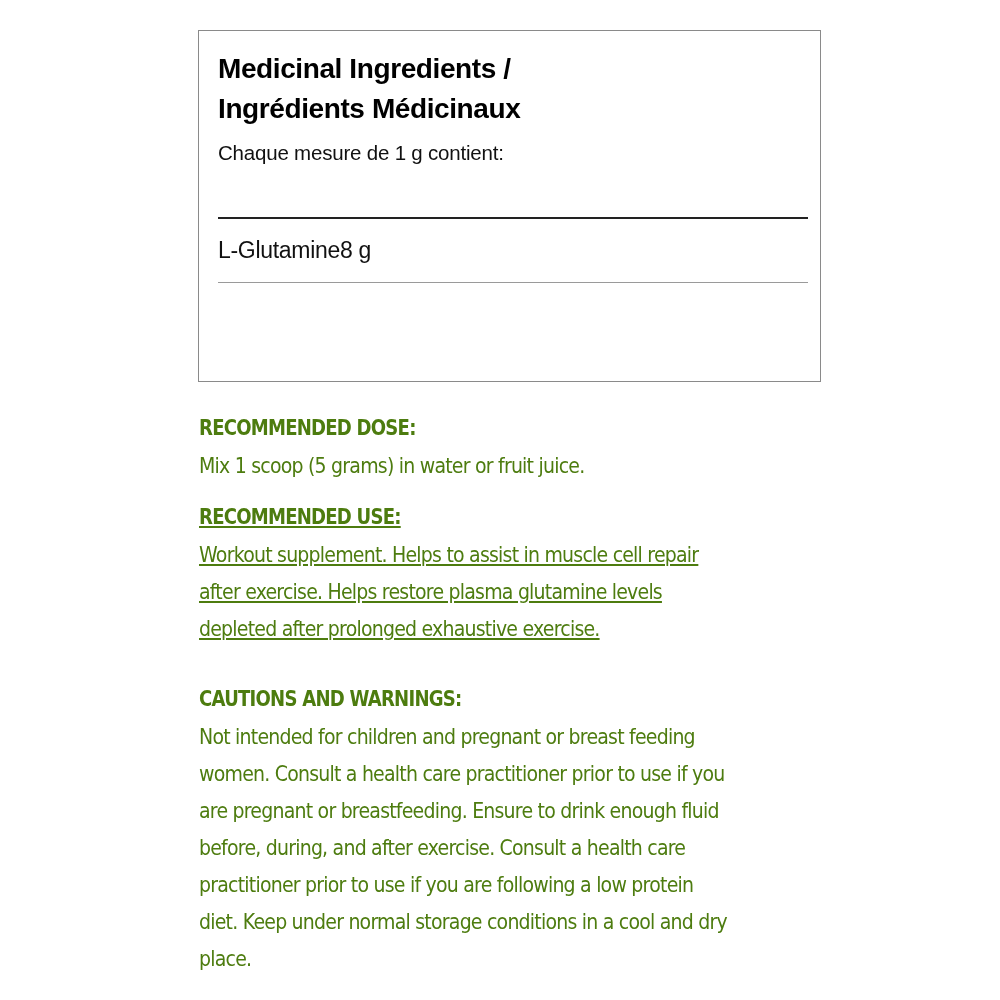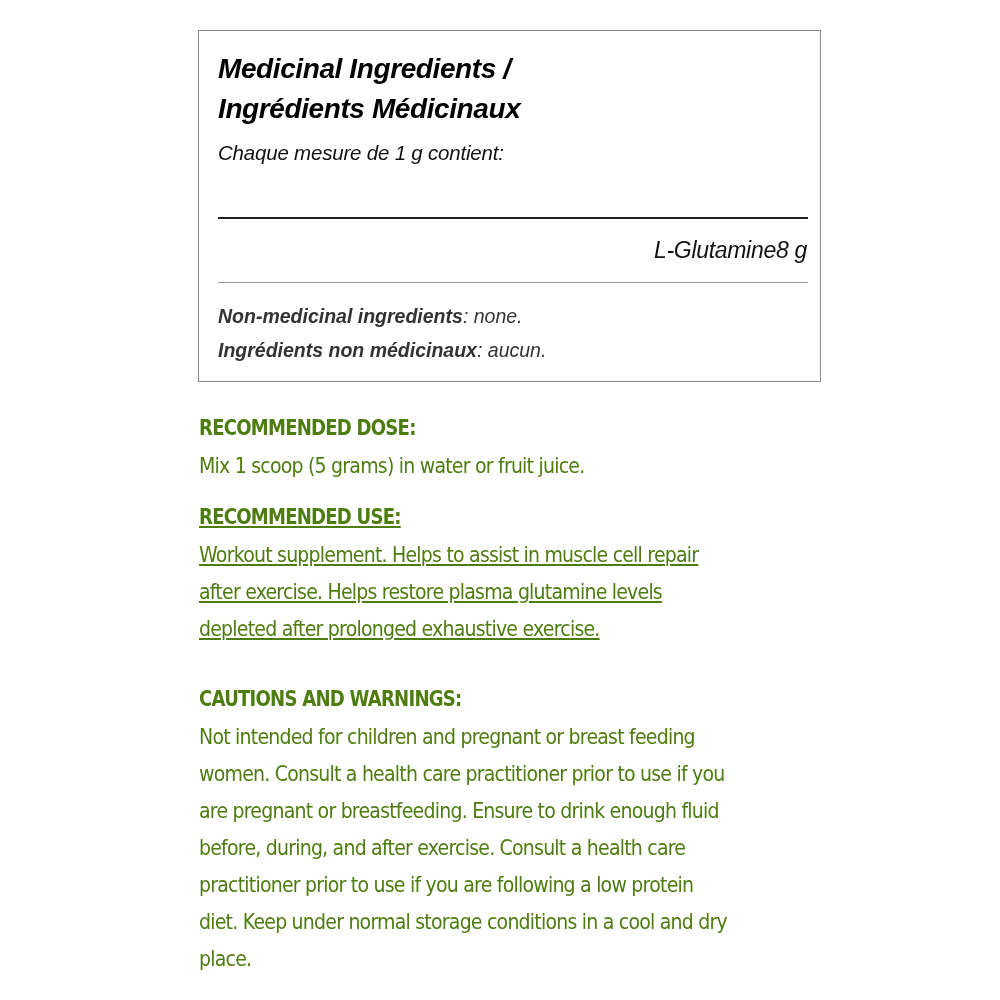--- a/index.html
+++ b/index.html
@@ -16,21 +16,20 @@
     }
     .ingredients-box {
       position: absolute;
       left: 198px;
       top: 30px;
       width: 623px;
       height: 352px;
       border: 1.5px solid #8a8a8a;
       box-sizing: border-box;
       font-family: "Liberation Sans", sans-serif;
-      font-style: italic;
     }
     .box-title {
       position: absolute;
       left: 19px;
       top: 18px;
       font-size: 28px;
       font-weight: bold;
       line-height: 40px;
       color: #000;
       letter-spacing: -0.4px;
@@ -51,21 +50,21 @@
       top: 186px;
       height: 2px;
       background: #222;
     }
     .ingredient-row {
       position: absolute;
       left: 19px;
       right: 13px;
       top: 203px;
       display: flex;
-      justify-content: flex-end;
+      justify-content: flex-start;
       font-size: 23px;
       line-height: 32px;
       color: #111;
       letter-spacing: -0.3px;
     }
     .rule-thin {
       position: absolute;
       left: 19px;
       right: 12px;
       top: 251px;
@@ -118,24 +117,20 @@
   </div>
   <div class="box-sub">
     <div>Chaque mesure de 1 g contient:</div>
   </div>
   <div class="rule-thick"></div>
   <div class="ingredient-row">
     <span>L-Glutamine</span>
     <span>8 g</span>
   </div>
   <div class="rule-thin"></div>
-  <div class="nonmed">
-    <div><b>Non-medicinal ingredients</b><span>: none.</span></div>
-    <div><b>Ingrédients non médicinaux</b><span>: aucun.</span></div>
-  </div>
 </div>
 
 <div class="label-section" style="top:413px;">
   <div class="section-heading">RECOMMENDED DOSE:</div>
   <div class="section-body" style="margin-top:4px;">
     <span class="line">Mix 1 scoop (5 grams) in water or fruit juice.</span>
   </div>
 </div>
 
 <div class="label-section" style="top:502px;text-decoration:underline;">

